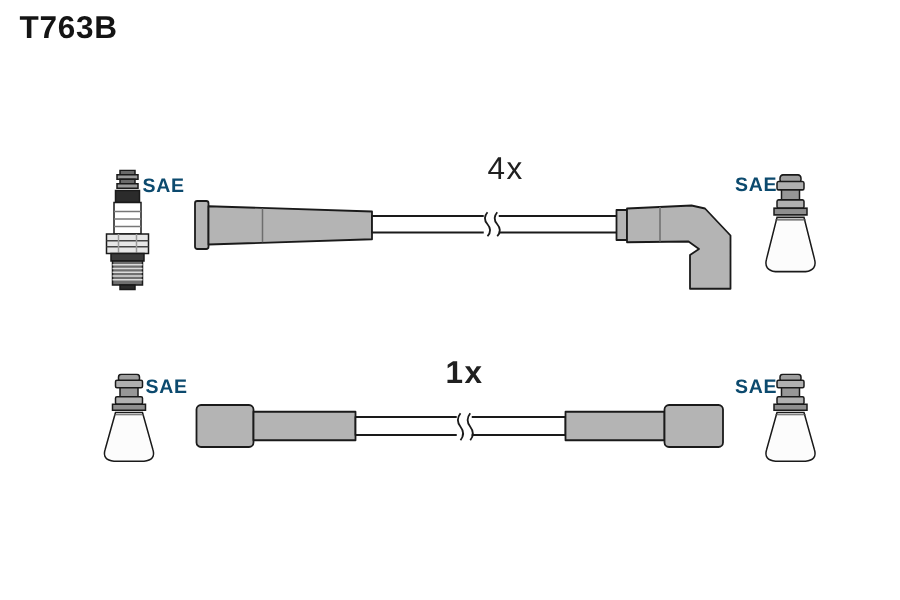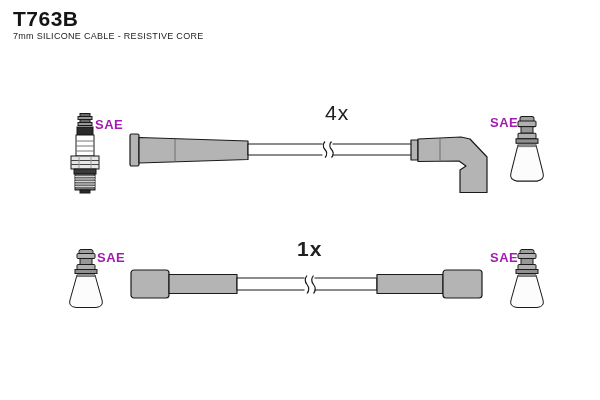--- a/index.html
+++ b/index.html
@@ -12,34 +12,33 @@
     left:13px;top:7px;font-size:21px;font-weight:bold;letter-spacing:.5px;color:#141414;
   }
   .subtitle{
     left:13px;top:31px;font-size:9px;letter-spacing:.3px;color:#1c1c1c;
   }
   .brand-logo{
     left:399px;top:7px;font-size:24px;font-weight:bold;letter-spacing:5px;
     color:#9b9b9b;text-shadow:1px 1px 0 #cfcfcf;
   }
   .sae-label{
-    font-size:13px;font-weight:bold;letter-spacing:.5px;color:#a21caf;
+    font-size:13px;font-weight:bold;letter-spacing:.5px;color:#0c4a6e;
   }
   .qty-label{
     font-size:21px;color:#202020;letter-spacing:1px;
   }
   svg{display:block;}
 </style>
 </head>
 <body>
 
 <div id="screen">
 
   <div class="abs part-number">T763B</div>
-  <div class="abs subtitle">7mm SILICONE CABLE - RESISTIVE CORE</div>
 
   <div class="abs" style="left:95px;top:115px;" class-="sae">
     <span class="sae-label">SAE</span>
   </div>
 
   <svg class="abs" style="left:68px;top:113px;" width="34" height="82" viewBox="0 0 34 82">
     <g stroke="#1a1a1a" stroke-width="1">
       <rect x="12" y="0.5" width="10" height="3" fill="#6a6a6a"></rect>
       <rect x="10" y="3.5" width="14" height="3" fill="#9a9a9a"></rect>
       <rect x="12" y="6.5" width="10" height="3" fill="#6a6a6a"></rect>

